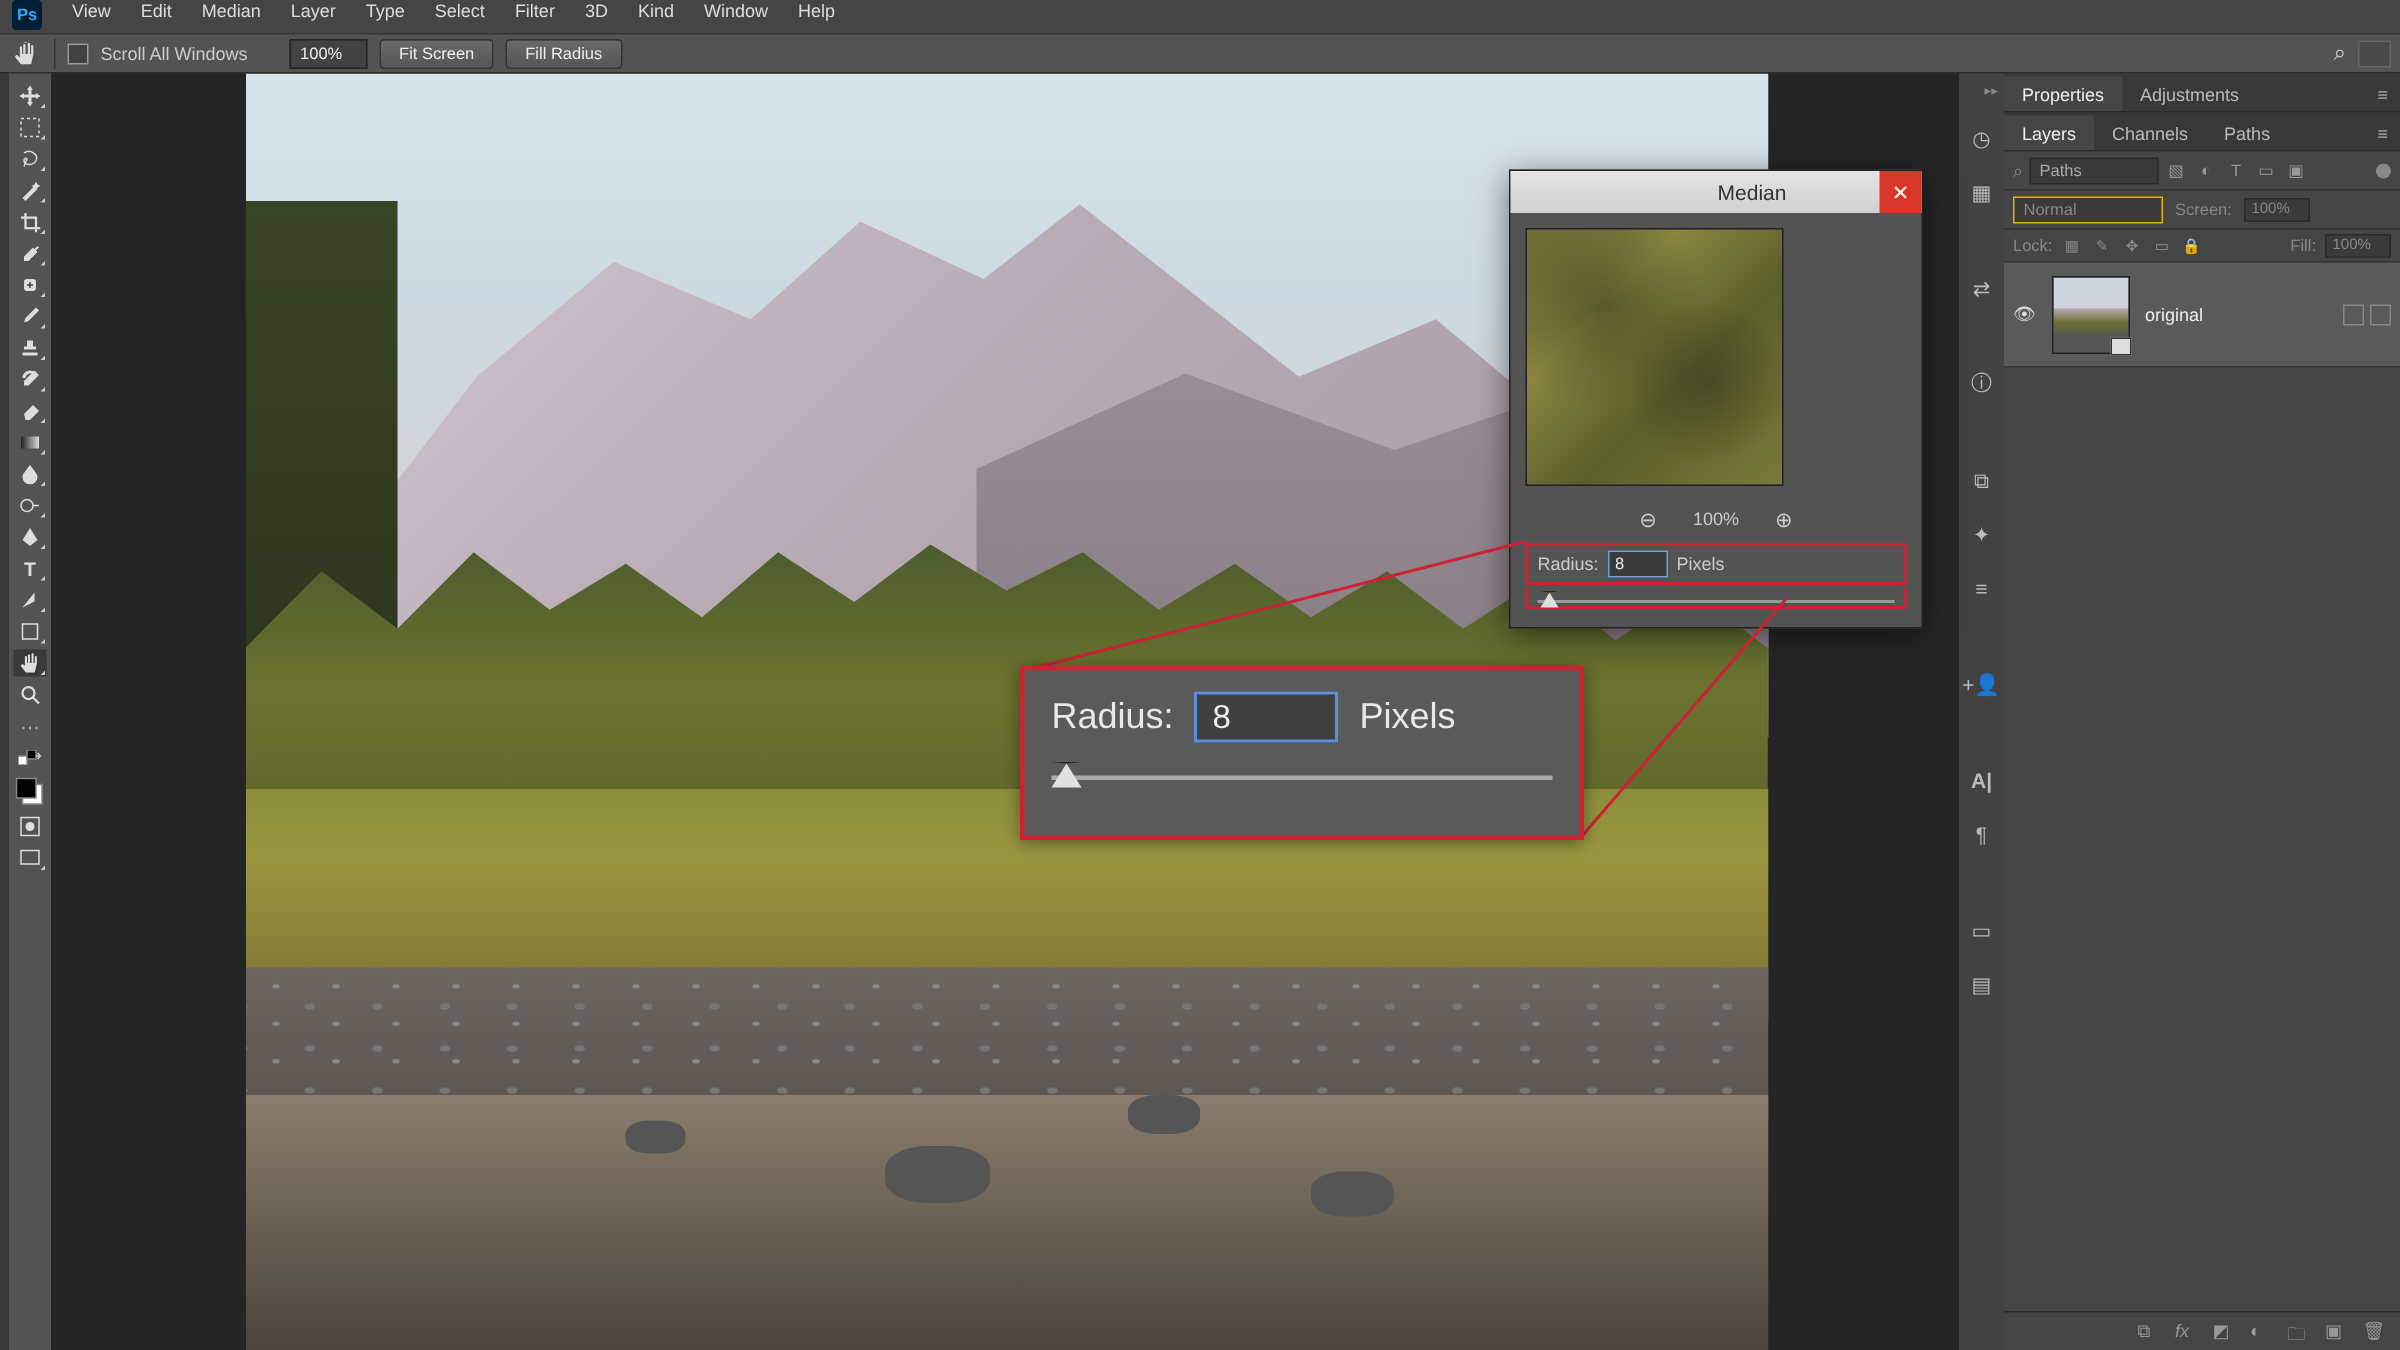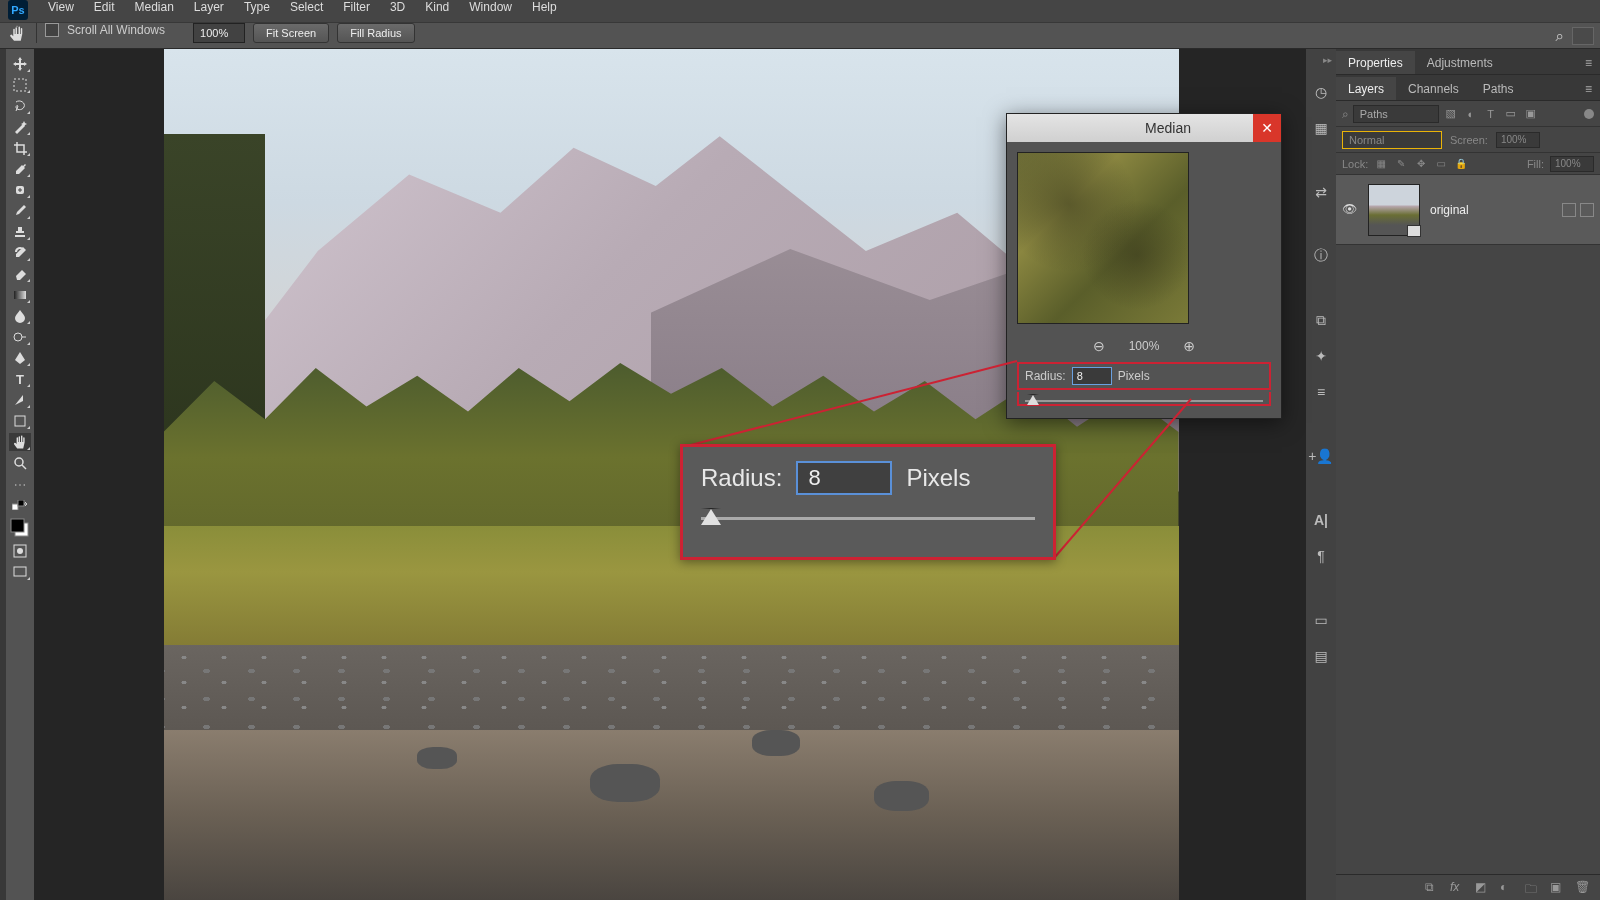--- a/index.html
+++ b/index.html
@@ -4,21 +4,21 @@
 <style>
 * { margin: 0; padding: 0; box-sizing: border-box; font-family: "Segoe UI", Tahoma, sans-serif; }
 body { width: 1600px; height: 900px; background: #252525; overflow: hidden; color: #ccc; font-size: 12px; }
 
 
 #menubar { height: 22px; background: #454545; display: flex; align-items: flex-start; padding: 0 8px; gap: 0; }
 #ps-logo { width: 20px; height: 20px; background: #001e36; color:#31a8ff; font-weight:bold; font-size:11px; display:flex; align-items:center; justify-content:center; border-radius:3px; margin-right:10px; }
 .menuitem { padding: 0 10px; color:#ddd; font-size:12px; cursor:default; }
 
 
-#optionsbar { height: 27px; background: #535353; display:flex; padding:0 6px; gap:8px; border-top:1px solid #383838; border-bottom:1px solid #2a2a2a;}
+#optionsbar { height: 27px; background: #535353; display:flex; align-items:center; padding:0 6px; gap:8px; border-top:1px solid #383838; border-bottom:1px solid #2a2a2a;}
 .opt-icon { width:22px; height:22px; display:flex; align-items:center; justify-content:center; }
 .opt-chk { width:14px; height:14px; border:1px solid #999; background:#424242; }
 .opt-btn { height:20px; padding:0 12px; background: linear-gradient(#6a6a6a,#555); border:1px solid #333; border-radius:3px; font-size:11px; color:#eee; display:flex; align-items:center;}
 .opt-input { height:20px; width:52px; background:#424242; border:1px solid #222; color:#eee; font-size:11px; padding:0 6px; display:flex; align-items:center;}
 #top-right { margin-left:auto; display:flex; gap:8px; align-items:center;}
 .top-right-btn{width:22px;height:18px;border:1px solid #666;background:#4a4a4a;}
 
 
 #main { display:flex; height: 851px; }
 #left-gutter{width:6px;background:#383838;}

